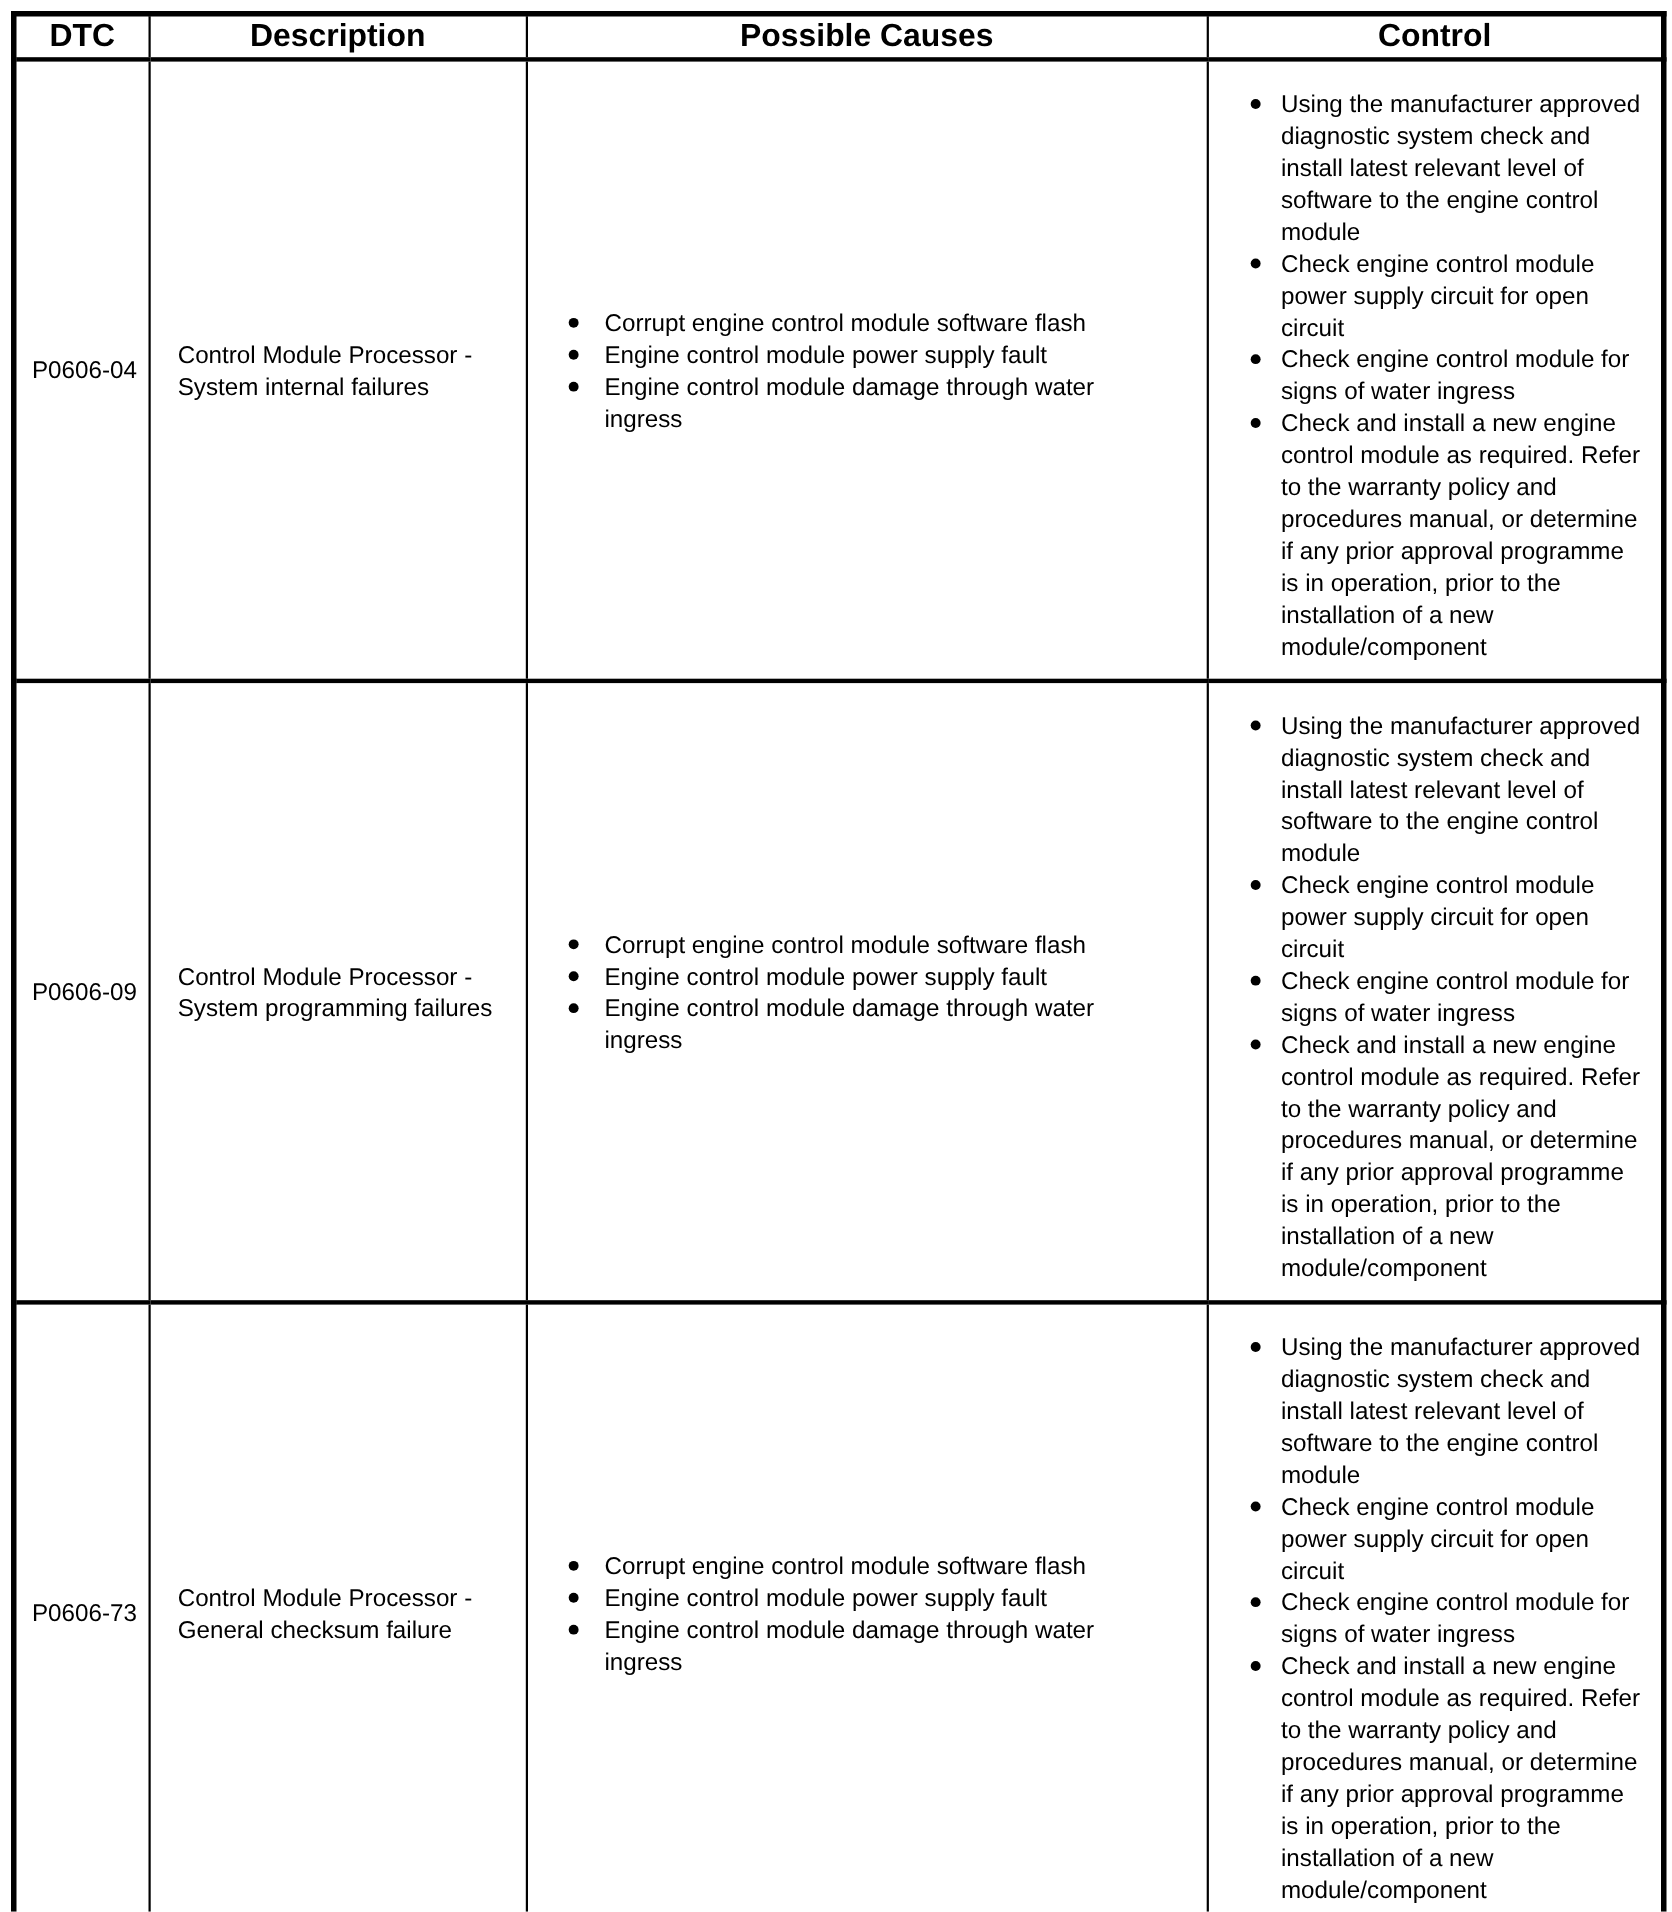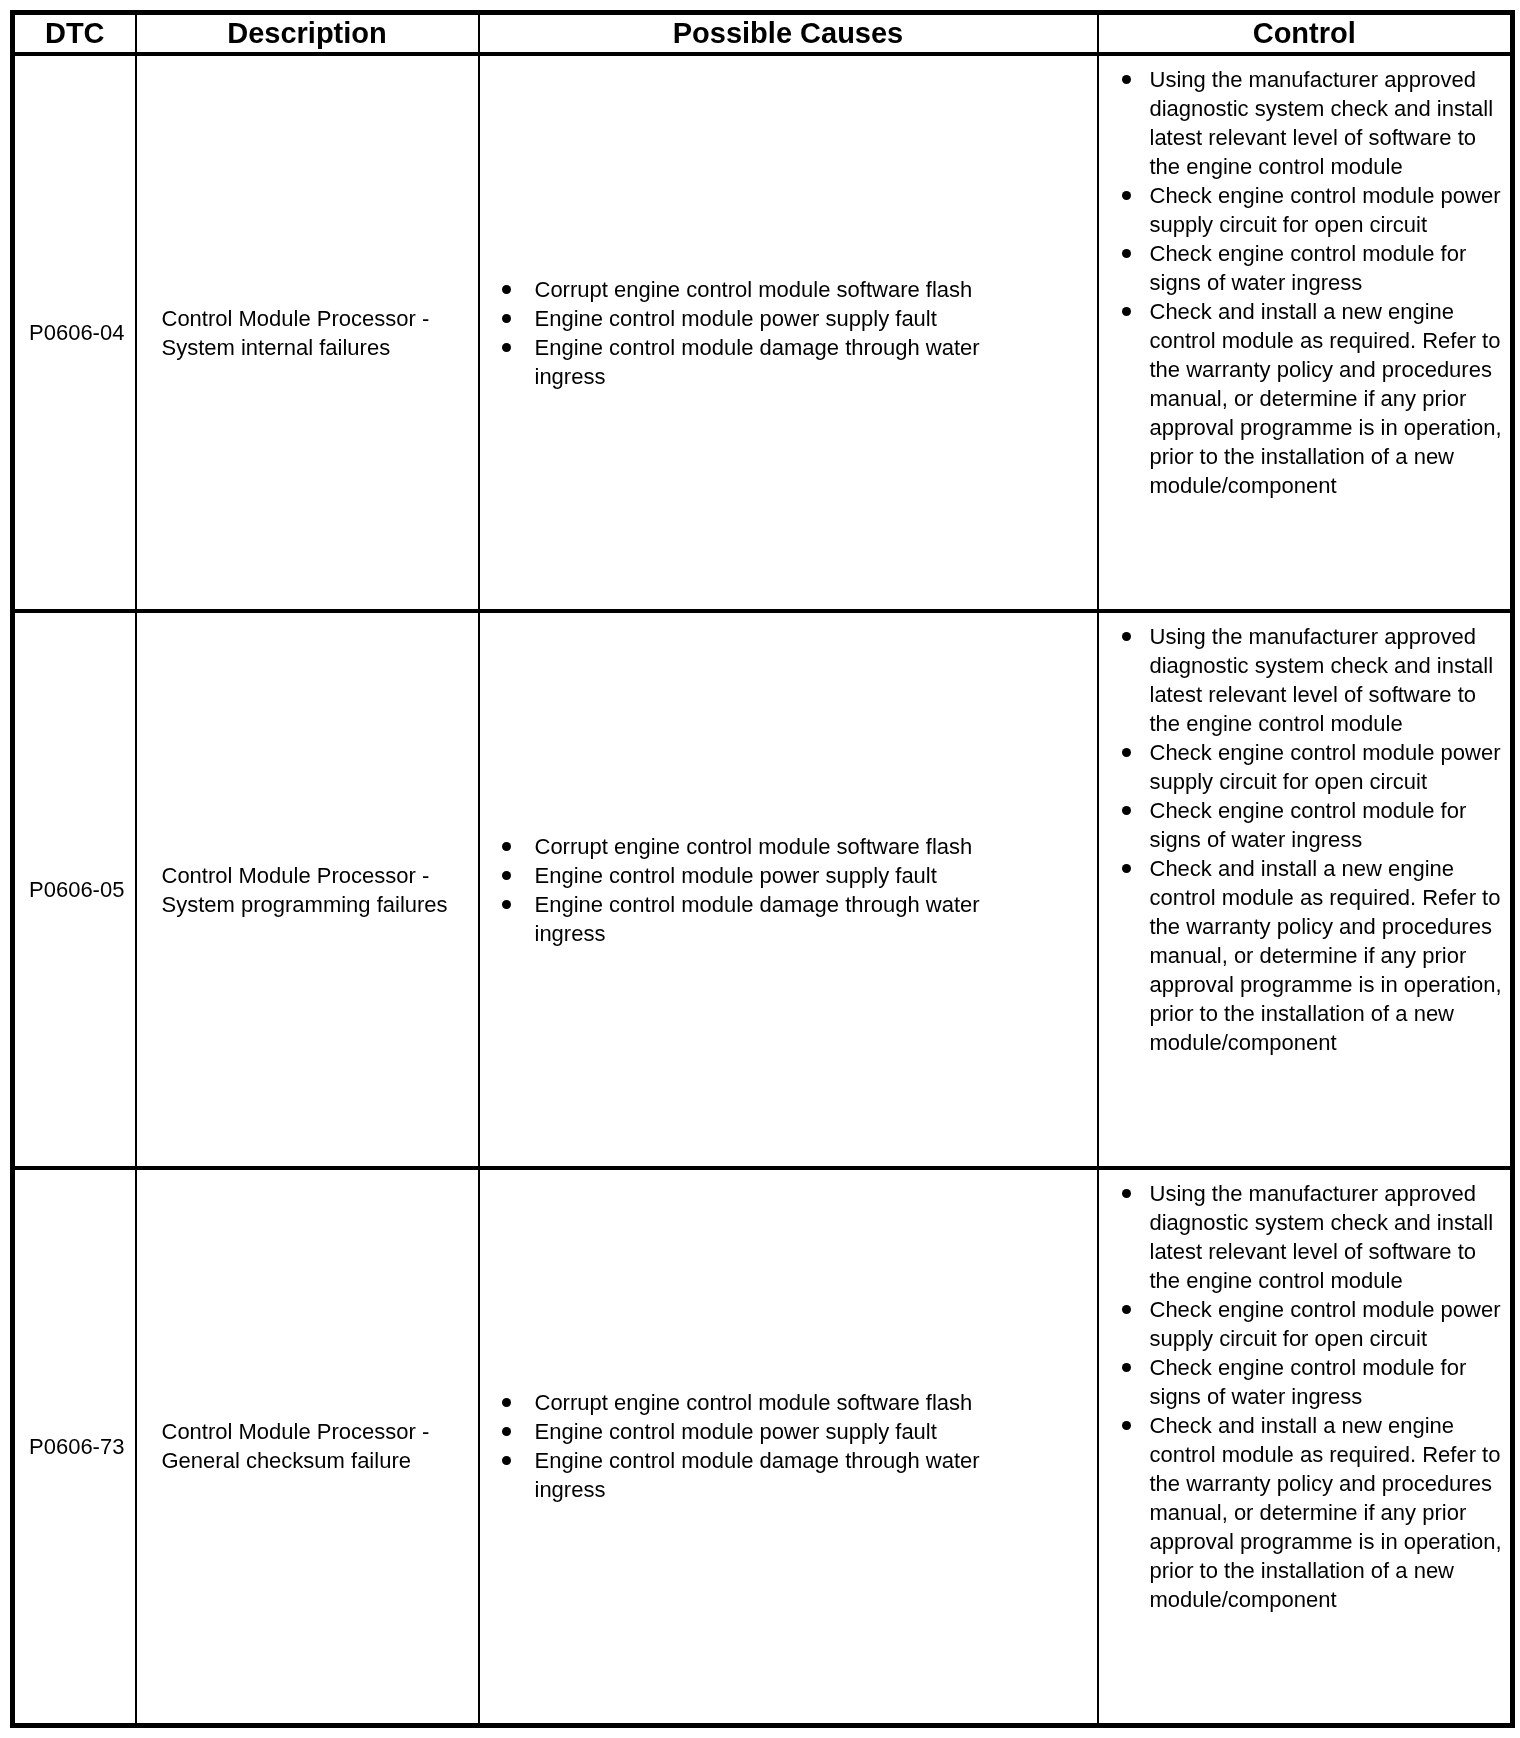--- a/index.html
+++ b/index.html
@@ -54,21 +54,21 @@
   td.col-causes {
     vertical-align: middle;
     padding: 0 4px;
   }
   td.col-actions {
     vertical-align: top;
     padding: 9px 2px 0 0;
   }
   ul.bullets {
     list-style: none;
-    margin: 0;
+    margin: 15px;
     padding: 0;
   }
   ul.bullets li {
     display: flex;
     align-items: flex-start;
   }
   .bullet-dot {
     flex: 0 0 9px;
     width: 9px;
     height: 9px;
@@ -137,21 +137,21 @@
             </li>
             <li>
               <span class="bullet-dot"></span>
               <span class="li-text">Check and install a new engine control module as required. Refer to the warranty policy and procedures manual, or determine if any prior approval programme is in operation, prior to the installation of a new module/component</span>
             </li>
           </ul>
         </td>
       </tr>
 
       <tr>
-        <td class="col-dtc">P0606-05</td>
+        <td class="col-dtc">P0606-09</td>
         <td class="col-desc">Control Module Processor - System programming failures</td>
         <td class="col-causes">
           <ul class="bullets">
             <li>
               <span class="bullet-dot"></span>
               <span class="li-text">Corrupt engine control module software flash</span>
             </li>
             <li>
               <span class="bullet-dot"></span>
               <span class="li-text">Engine control module power supply fault</span>

